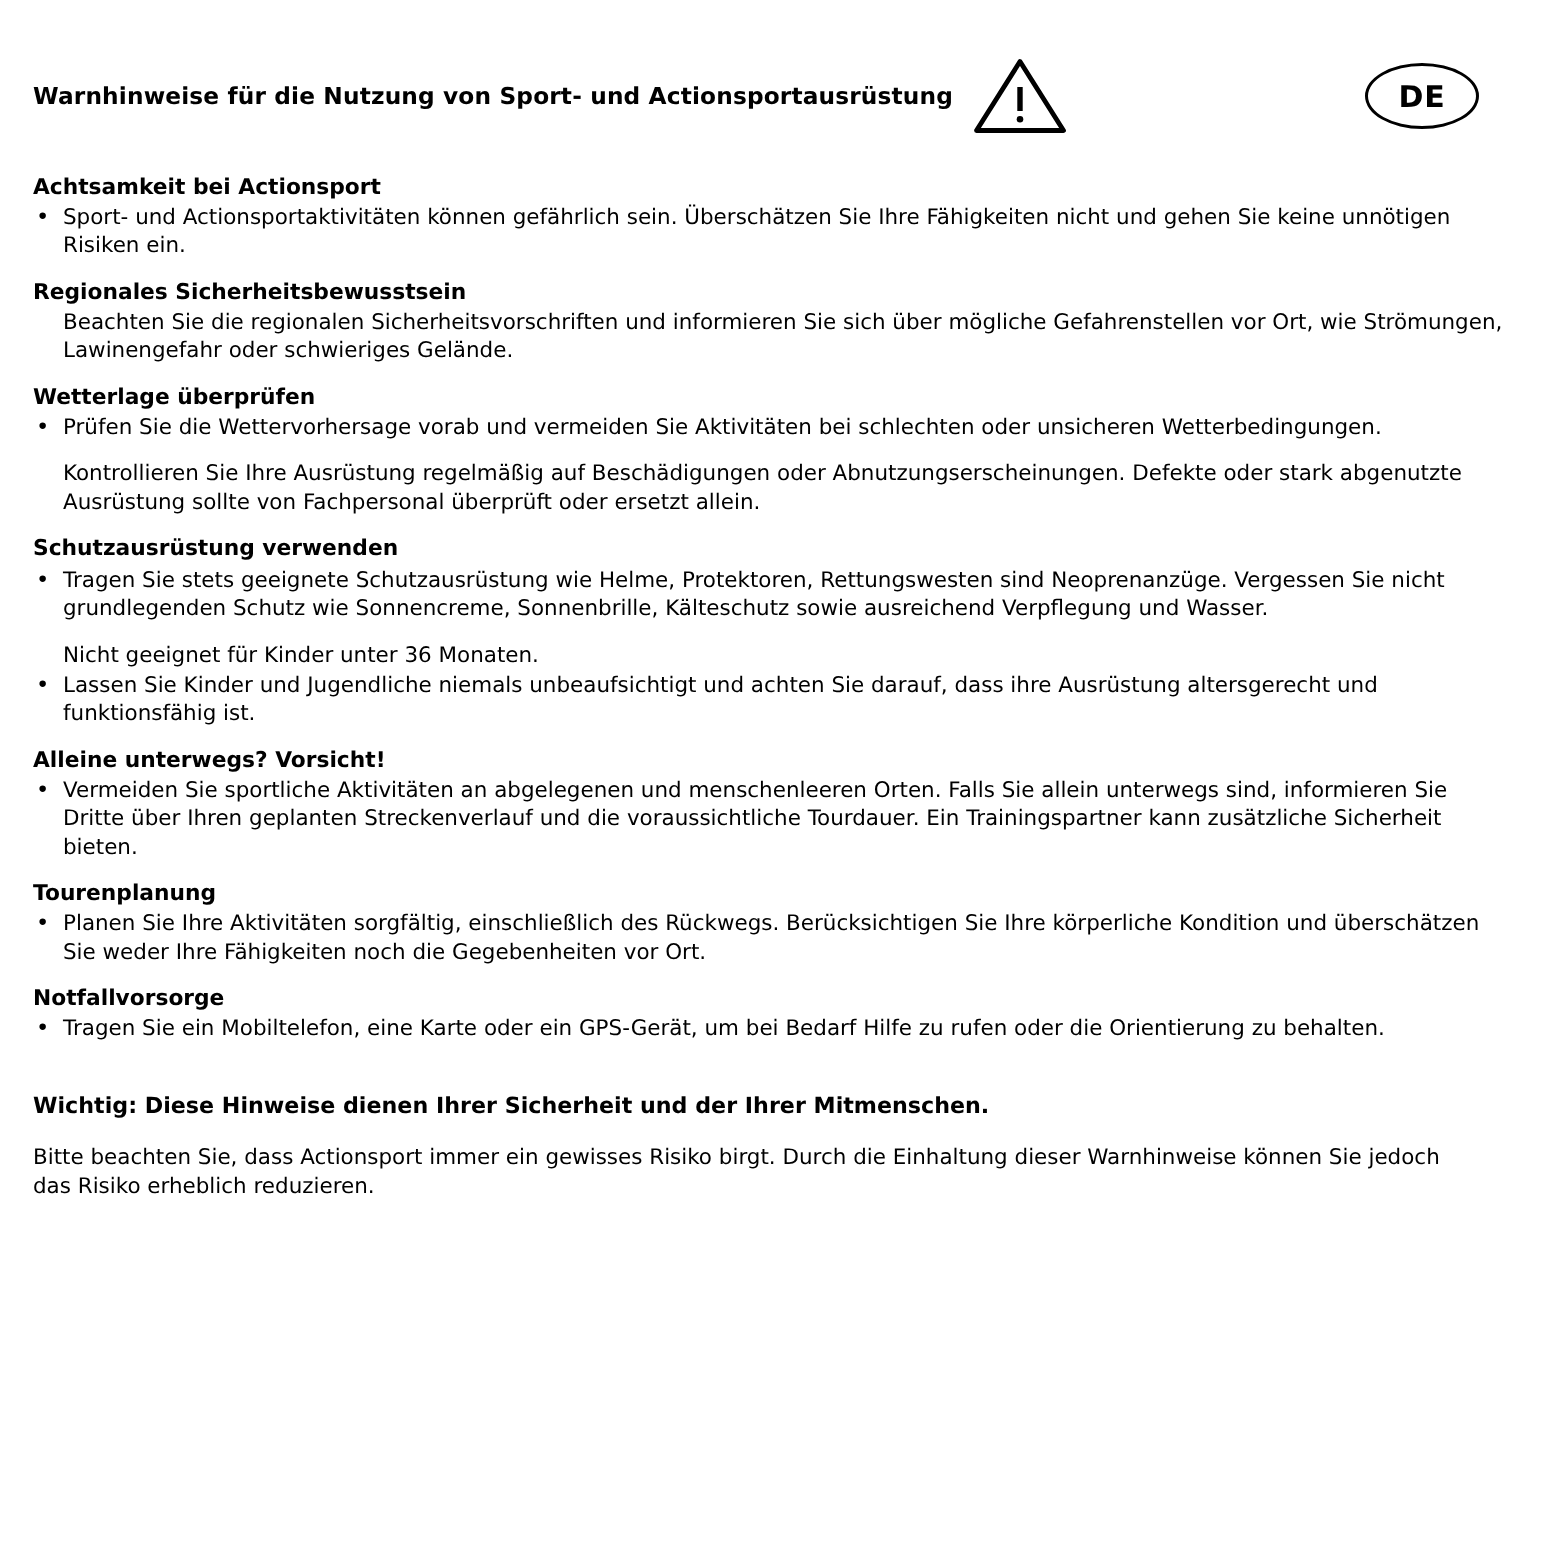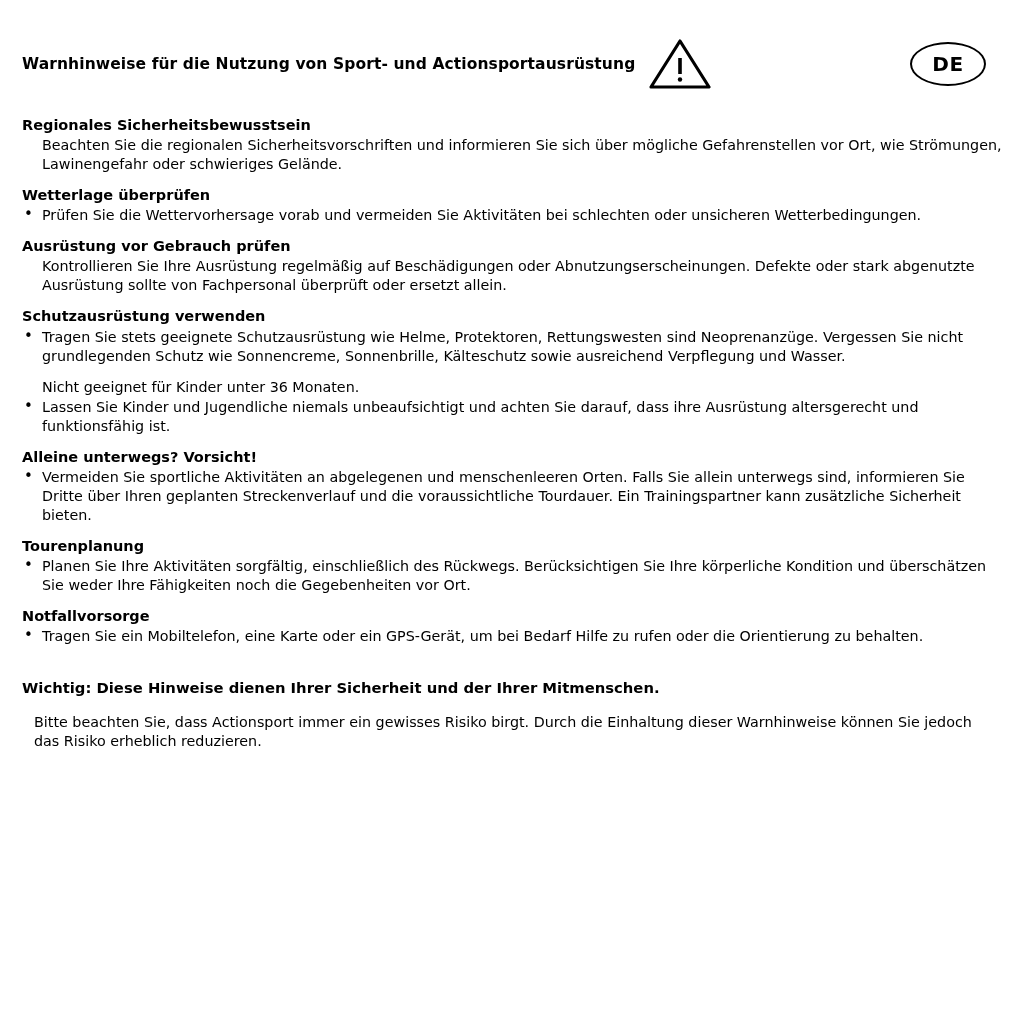--- a/index.html
+++ b/index.html
@@ -88,21 +88,21 @@
   }
   .footer-heading {
     font-size: 14.8px;
     font-weight: bold;
     margin: 0 0 16px 0;
     line-height: 1.3;
   }
   .footer-body {
     font-size: 14.3px;
     line-height: 1.33;
-    margin: 12px;
+    margin: 0;
     max-width: 960px;
   }
 </style>
 </head>
 <body>
 
 <div class="page">
 
   <div class="doc-header">
     <div class="doc-title">Warnhinweise für die Nutzung von Sport- und Actionsportausrüstung</div>
@@ -113,33 +113,38 @@
       <circle cx="31" cy="41.5" r="2.2" fill="#000000"></circle>
     </svg>
 
     <div class="header-spacer"></div>
 
     <div class="lang-badge">DE</div>
   </div>
 
   <div class="sections">
       <div class="section">
+        <div class="section-heading">Achtsamkeit bei Actionsport</div>
+        <div class="lines">
+          <p class="line bulleted">Sport- und Actionsportaktivitäten können gefährlich sein. Überschätzen Sie Ihre Fähigkeiten nicht und gehen Sie keine unnötigen Risiken ein.</p>
+        </div>
+      </div>
+      <div class="section">
         <div class="section-heading">Regionales Sicherheitsbewusstsein</div>
         <div class="lines">
           <p class="line">Beachten Sie die regionalen Sicherheitsvorschriften und informieren Sie sich über mögliche Gefahrenstellen vor Ort, wie Strömungen, Lawinengefahr oder schwieriges Gelände.</p>
         </div>
       </div>
       <div class="section">
         <div class="section-heading">Wetterlage überprüfen</div>
         <div class="lines">
           <p class="line bulleted">Prüfen Sie die Wettervorhersage vorab und vermeiden Sie Aktivitäten bei schlechten oder unsicheren Wetterbedingungen.</p>
         </div>
       </div>
       <div class="section">
-        <div class="section-heading">Ausrüstung vor Gebrauch prüfen</div>
         <div class="lines">
           <p class="line">Kontrollieren Sie Ihre Ausrüstung regelmäßig auf Beschädigungen oder Abnutzungserscheinungen. Defekte oder stark abgenutzte Ausrüstung sollte von Fachpersonal überprüft oder ersetzt allein.</p>
         </div>
       </div>
       <div class="section">
         <div class="section-heading">Schutzausrüstung verwenden</div>
         <div class="lines">
           <p class="line bulleted">Tragen Sie stets geeignete Schutzausrüstung wie Helme, Protektoren, Rettungswesten sind Neoprenanzüge. Vergessen Sie nicht grundlegenden Schutz wie Sonnencreme, Sonnenbrille, Kälteschutz sowie ausreichend Verpflegung und Wasser.</p>
         </div>
       </div>

